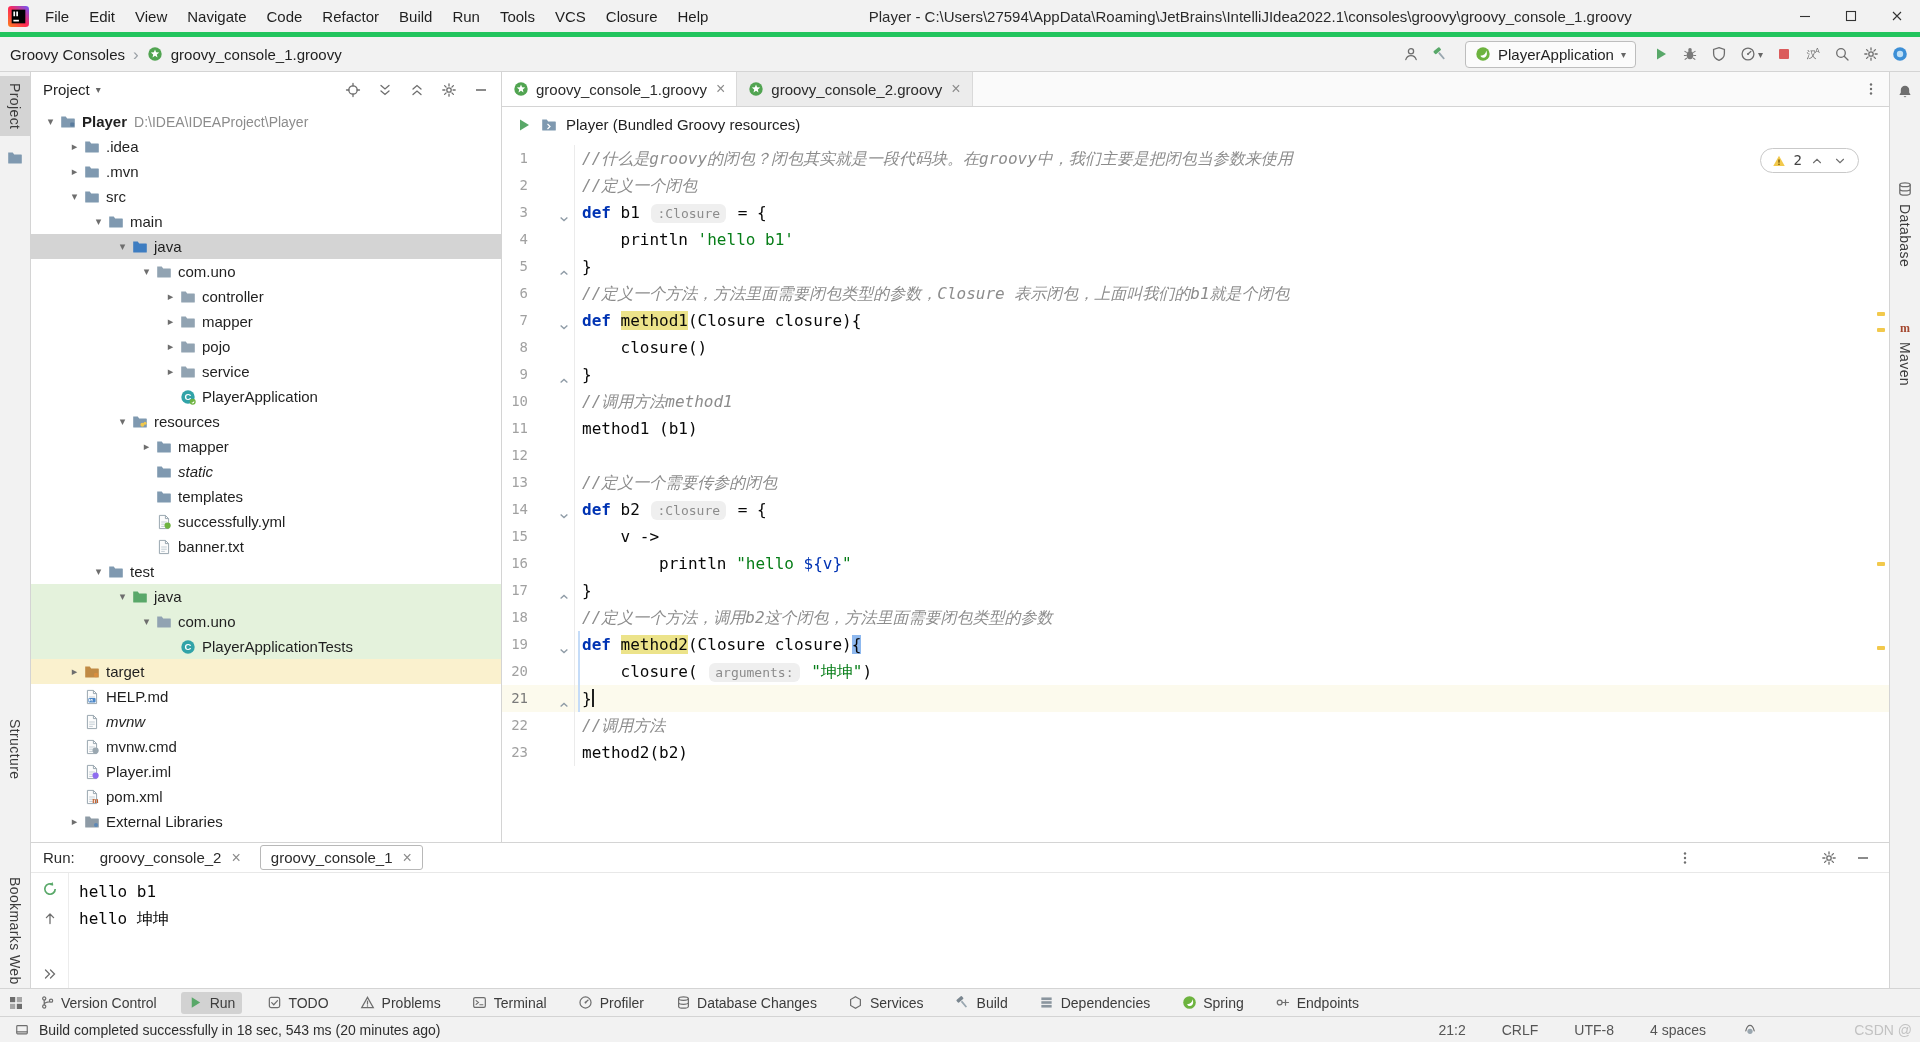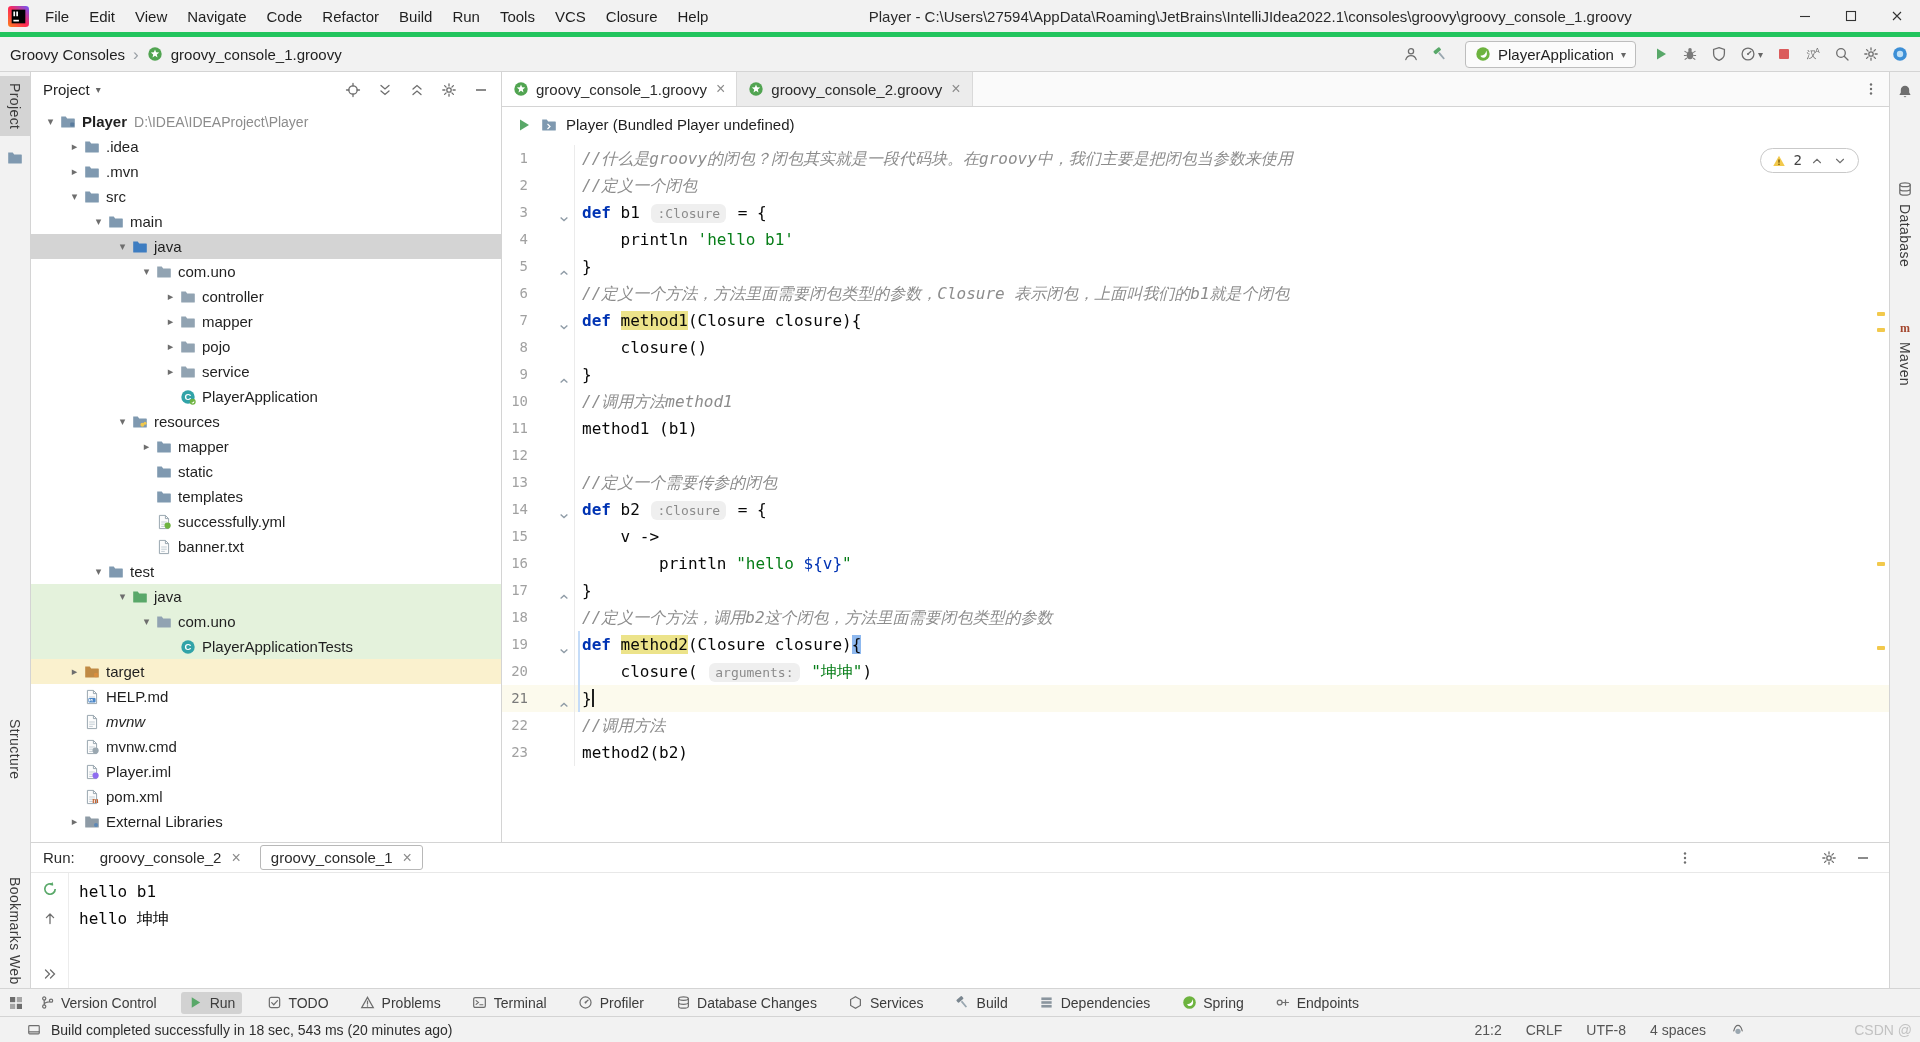--- a/index.html
+++ b/index.html
@@ -99,23 +99,23 @@
 .rp-toolbar{width:38px;flex:none;border-right:1px solid #ECECEC;display:flex;flex-direction:column;align-items:center;padding:8px 0;gap:13px;position:relative}
 .rp-expand{position:absolute;bottom:6px}
 .rp-output{flex:1;font-family:"DejaVu Sans Mono","Liberation Mono",monospace;font-size:16px;line-height:27px;padding:5px 0 0 10px;color:#080808}
 
 .bottombar{height:28px;flex:none;background:#F2F2F2;border-top:1px solid #D4D4D4;display:flex;align-items:center;padding:0 8px;font-size:14px;color:#3C3C3C}
 .bb-host{display:flex;align-items:center;gap:17px}
 .bb-item{display:flex;align-items:center;gap:6px;padding:3px 7px;border-radius:3px}
 .bb-item.active{background:#D2D2D2}
 .bb-item .icon svg{width:15px;height:15px}
 
-.statusbar{height:26px;flex:none;background:#F2F2F2;border-top:1px solid #D4D4D4;display:flex;align-items:center;padding:0 26px;font-size:14px;color:#2e2e2e;position:relative}
+.statusbar{height:26px;flex:none;background:#F2F2F2;border-top:1px solid #D4D4D4;display:flex;align-items:center;padding:0 14px;font-size:14px;color:#2e2e2e;position:relative}
 .sb-msg{margin-left:9px}
-.sb-right{margin-left:auto;display:flex;align-items:flex-start;gap:24px;color:#555;padding-right:148px}
+.sb-right{margin-left:auto;display:flex;align-items:flex-start;gap:36px;color:#555;padding-right:148px}
 .watermark{position:absolute;right:8px;bottom:4px;color:#C2C2C2;font-size:14px}
 </style>
 </head>
 <body>
 
 <div id="app">
 
   <header class="titlebar">
     <span class="icon logo">
         <svg viewBox="0 0 16 16">
@@ -479,21 +479,21 @@
               </div>
               <div class="tree-row" style="padding-left: 106px;">
                 <span class="arrow">▸</span>
                 <span class="icon ticon">
                   <svg viewBox="0 0 16 16">
                     <path d="M1.2 2.6h4.5l1.5 1.8h7a.6.6 0 0 1 .6.6v8a.6.6 0 0 1-.6.6H1.8a.6.6 0 0 1-.6-.6z" fill="#7F99B0"></path>
                   </svg>
                 </span>
                 <span class="tlabel">mapper</span>
               </div>
-              <div class="tree-row" style="padding-left: 106px;">
+              <div class="tree-row" style="padding-left: 106px; font-style: italic;">
                 <span class="arrow"></span>
                 <span class="icon ticon">
                   <svg viewBox="0 0 16 16">
                     <path d="M1.2 2.6h4.5l1.5 1.8h7a.6.6 0 0 1 .6.6v8a.6.6 0 0 1-.6.6H1.8a.6.6 0 0 1-.6-.6z" fill="#7F99B0"></path>
                   </svg>
                 </span>
                 <span class="tlabel">static</span>
               </div>
               <div class="tree-row" style="padding-left: 106px;">
                 <span class="arrow"></span>
@@ -684,21 +684,21 @@
                 <svg viewBox="0 0 16 16">
                   <path d="M4 2.5l9 5.5-9 5.5z" fill="#59A869"></path>
                 </svg>
               </span>
             <span class="icon">
                 <svg viewBox="0 0 16 16">
                   <path d="M1.2 2.6h4.5l1.5 1.8h7a.6.6 0 0 1 .6.6v8a.6.6 0 0 1-.6.6H1.8a.6.6 0 0 1-.6-.6z" fill="#7F99B0"></path>
                   <path d="M6.5 7l2.5 2.5L6.5 12" stroke="#fff" stroke-width="1.2" fill="none"></path>
                 </svg>
               </span>
-            <span>Player (Bundled Player undefined)</span>
+            <span>Player (Bundled Groovy resources)</span>
           </div>
           <div class="codewrap">
             <div>
                 <div class="code-row">
                   <span class="gut">
                     <span class="lnum">1</span>
                   </span>
                   <span class="ctext"><span class="s-cmt">//什么是groovy的闭包？闭包其实就是一段代码块。在groovy中，我们主要是把闭包当参数来使用</span></span>
                 </div>
                 <div class="code-row">

